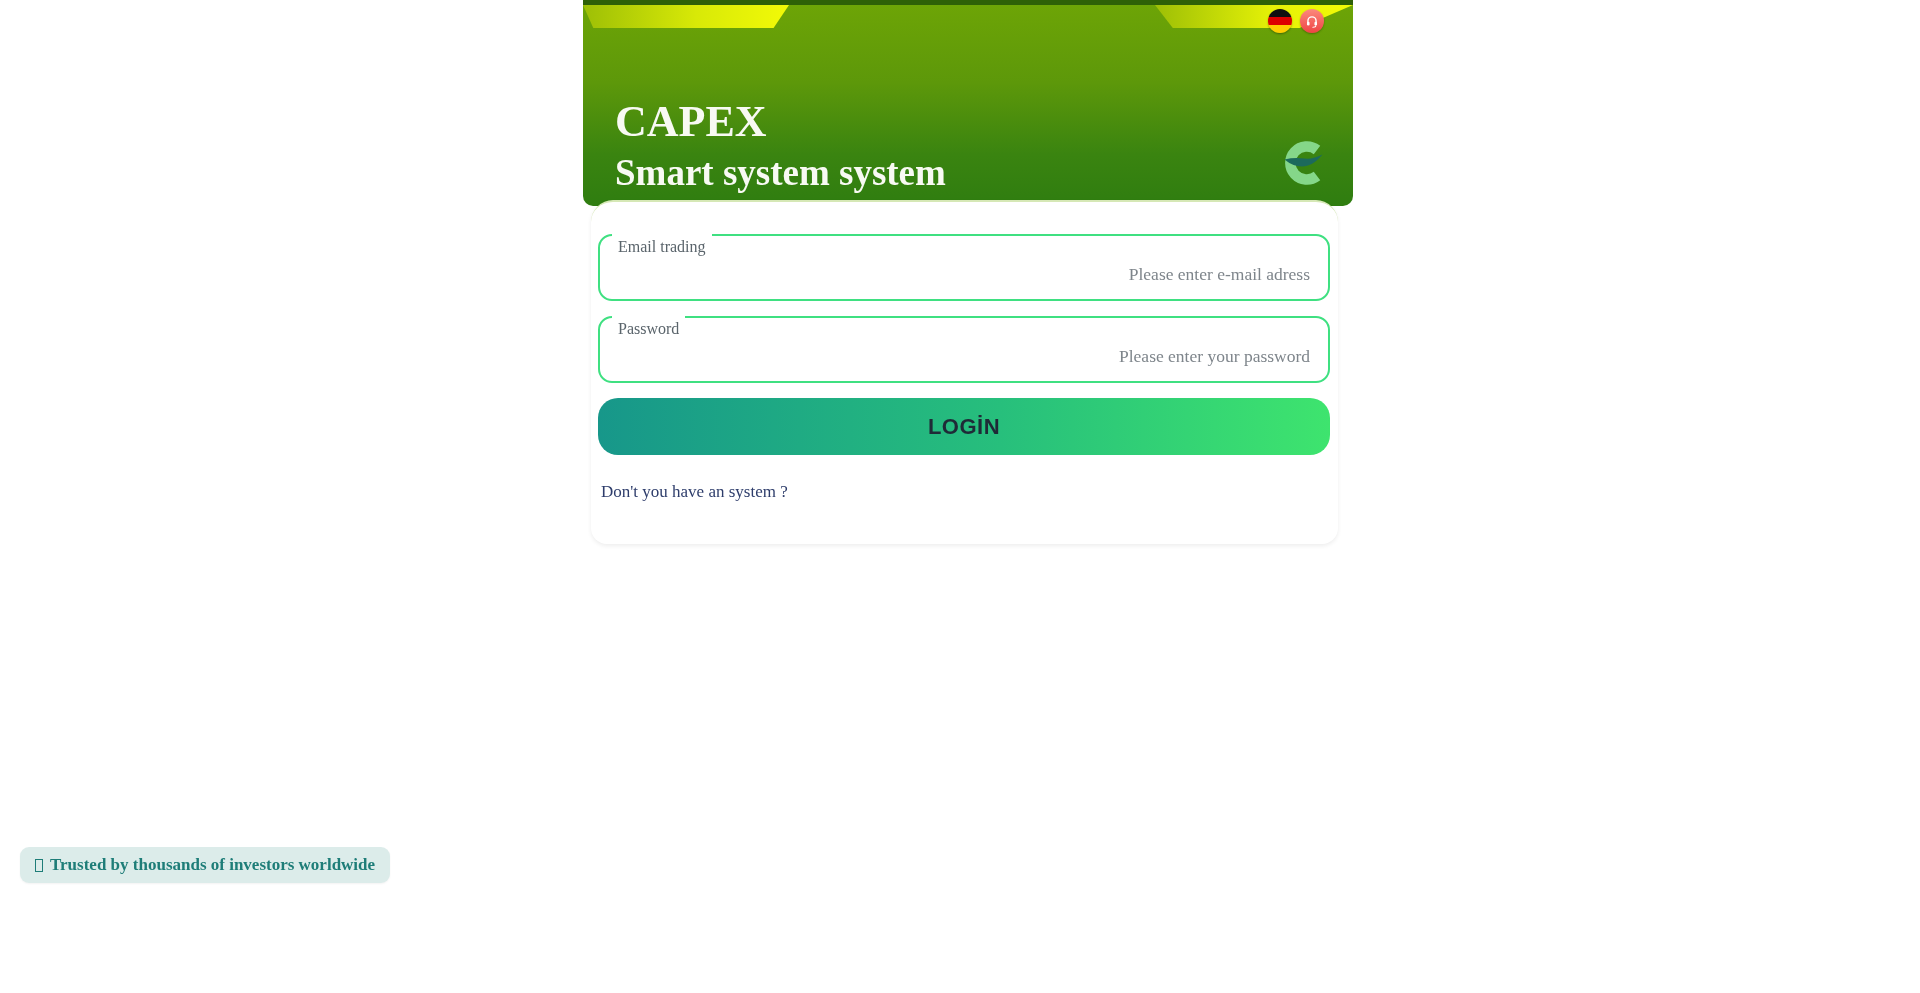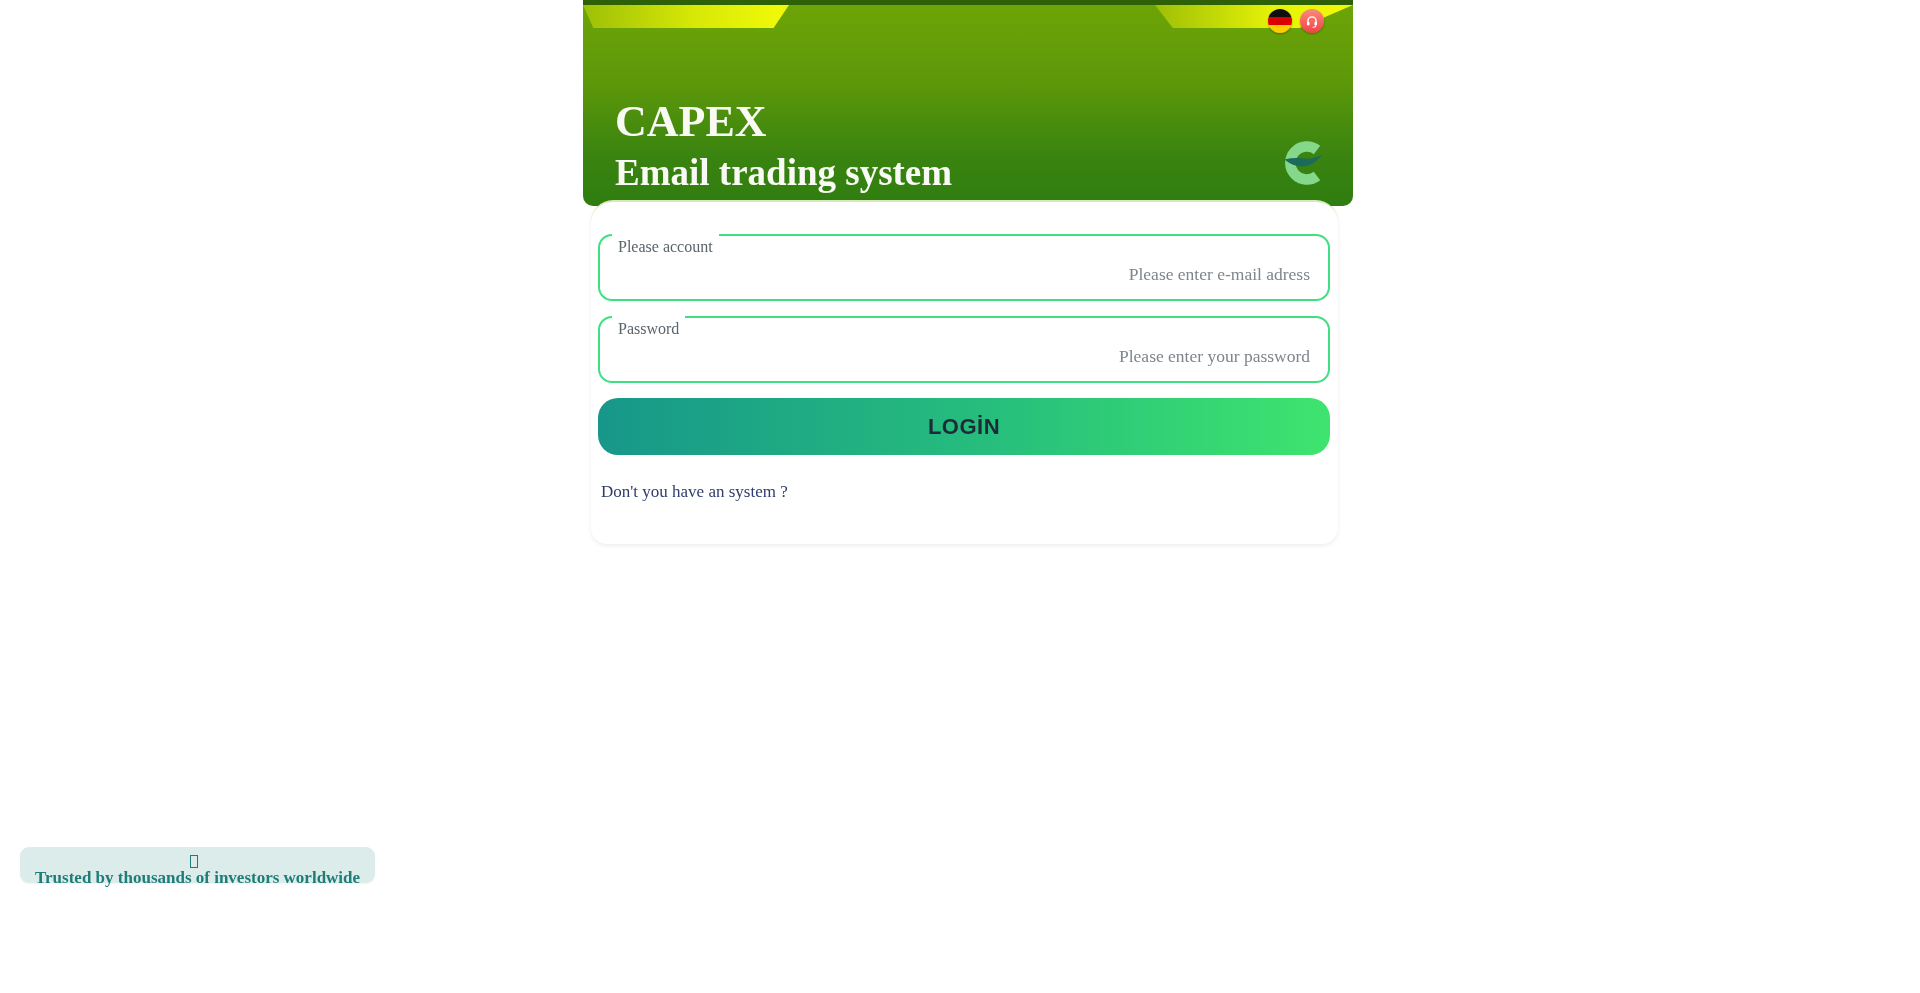--- a/index.html
+++ b/index.html
@@ -94,21 +94,20 @@
   }
 
   
   .trust-badge {
     position: absolute; left: 20px; top: 847px;
     background: #dcecea; border-radius: 9px;
     padding: 8px 15px; height: 36px;
     display: flex; align-items: center;
     color: #1e7d78; font-size: 17px; font-weight: bold;
     box-shadow: 0 1px 2px rgba(0,0,0,.05);
-    flex-direction: column;
   }
   .tofu {
     display: inline-block; width: 8px; height: 13px;
     border: 1.4px solid #1e7d78; margin-right: 7px; flex: 0 0 auto;
   }
 </style>
 </head>
 <body>
 
 <div class="panel-column">
@@ -128,33 +127,33 @@
       <svg width="14" height="14" viewBox="0 0 24 24">
         <path d="M5 15v-3a7 7 0 0 1 14 0v3" fill="none" stroke="#ffffff" stroke-width="2.4" stroke-linecap="round"></path>
         <rect x="3.4" y="13.4" width="4.4" height="6.4" rx="2.2" fill="#ffffff"></rect>
         <rect x="16.2" y="13.4" width="4.4" height="6.4" rx="2.2" fill="#ffffff"></rect>
         <path d="M18.5 20.2c0 1.6-2.6 2.4-5 2.4" fill="none" stroke="#ffffff" stroke-width="1.8" stroke-linecap="round"></path>
       </svg>
     </div>
 
     <div class="titles">
       <h1>CAPEX</h1>
-      <h2>Email trading system</h2>
+      <h2>Smart system system</h2>
     </div>
 
     <svg class="logo" viewBox="0 0 47 47">
       <path d="M34 11 A16.5 16.5 0 1 0 34 37" fill="none" stroke="#85d789" stroke-width="10.5" stroke-linecap="butt"></path>
       <path d="M1.5 20.5 Q13 30 25 26.5 Q32 24.5 39.5 15.5 Q30 20.5 21.5 19.5 Q11 18.2 1.5 20.5 Z" fill="#1c6a5c"></path>
     </svg>
   </div>
 
   <div class="card">
 
     <div class="field">
-      <span class="field-label">Please account</span>
+      <span class="field-label">Email trading</span>
       <input type="text" placeholder="Please enter e-mail adress" style="">
     </div>
 
     <div class="field">
       <span class="field-label">Password</span>
       <input type="text" placeholder="Please enter your password" style="">
     </div>
 
     <button class="login-btn">LOGİN</button>
 

